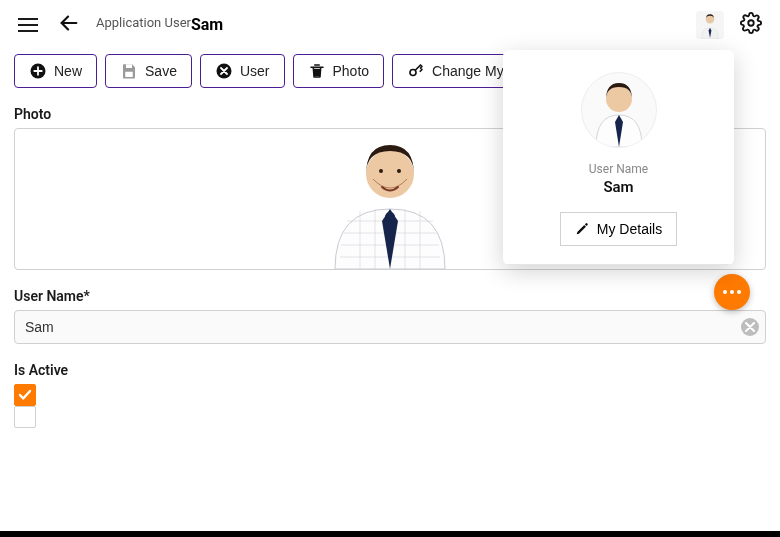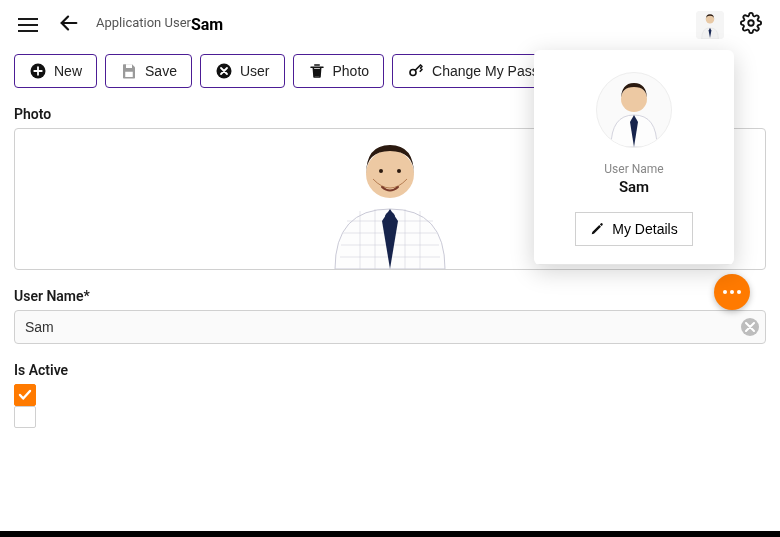--- a/index.html
+++ b/index.html
@@ -22,21 +22,21 @@
   .photo-box{border:1px solid #d0d0d0;border-radius:4px;height:140px;display:flex;align-items:flex-end;justify-content:center;overflow:hidden;}
   .username-input{width:100%;box-sizing:border-box;border:1px solid #d0d0d0;border-radius:4px;padding:8px 34px 8px 10px;font-size:14px;background:#fafafa;color:#333;}
   .input-wrap{position:relative;}
   .clear-x{position:absolute;right:7px;top:50%;transform:translateY(-50%);width:18px;height:18px;border-radius:50%;background:#bdbdbd;display:flex;align-items:center;justify-content:center;cursor:pointer;}
   .clear-x svg{display:block;}
   .chk{width:20px;height:20px;border:1px solid #d0d0d0;border-radius:2px;display:flex;align-items:center;justify-content:center;cursor:pointer;}
   .chk.checked{background:#ff7a00;border-color:#ff7a00;}
   .fab{position:absolute;right:30px;top:274px;width:36px;height:36px;border-radius:50%;background:#ff7a00;display:flex;align-items:center;justify-content:center;cursor:pointer;box-shadow:0 2px 6px rgba(0,0,0,.25);z-index:5;}
   .fab span{width:4px;height:4px;border-radius:50%;background:#fff;margin:0 1.5px;}
   
-  .popover{position:absolute;right:46px;top:50px;width:200px;background:#fff;border-radius:6px;box-shadow:0 6px 24px rgba(0,0,0,.18);z-index:20;overflow:hidden;}
+  .popover{position:absolute;right:46px;top:50px;width:231px;background:#fff;border-radius:6px;box-shadow:0 6px 24px rgba(0,0,0,.18);z-index:20;overflow:hidden;}
   .pop-top{display:flex;flex-direction:column;align-items:center;padding:22px 16px 18px 16px;}
   .avatar-large{width:74px;height:74px;border-radius:50%;background:#f5f5f5;display:flex;align-items:flex-end;justify-content:center;overflow:hidden;margin-bottom:14px;border:1px solid #eee;}
   .pop-un-label{font-size:12px;color:#888;margin-bottom:2px;}
   .pop-un{font-size:15px;font-weight:600;color:#111;}
   .mydetails{margin-top:16px;display:flex;align-items:center;gap:8px;border:1px solid #d0d0d0;border-radius:0;padding:8px 14px;font-size:14px;cursor:pointer;background:#fff;}
   .pop-sep{height:1px;background:#e5e5e5;width:100%;}
   .logoff{padding:14px 0;text-align:center;font-size:15px;cursor:pointer;}
   .bottombar{position:absolute;left:0;right:0;bottom:0;height:6px;background:#000;}
   
   .person svg{display:block;}

